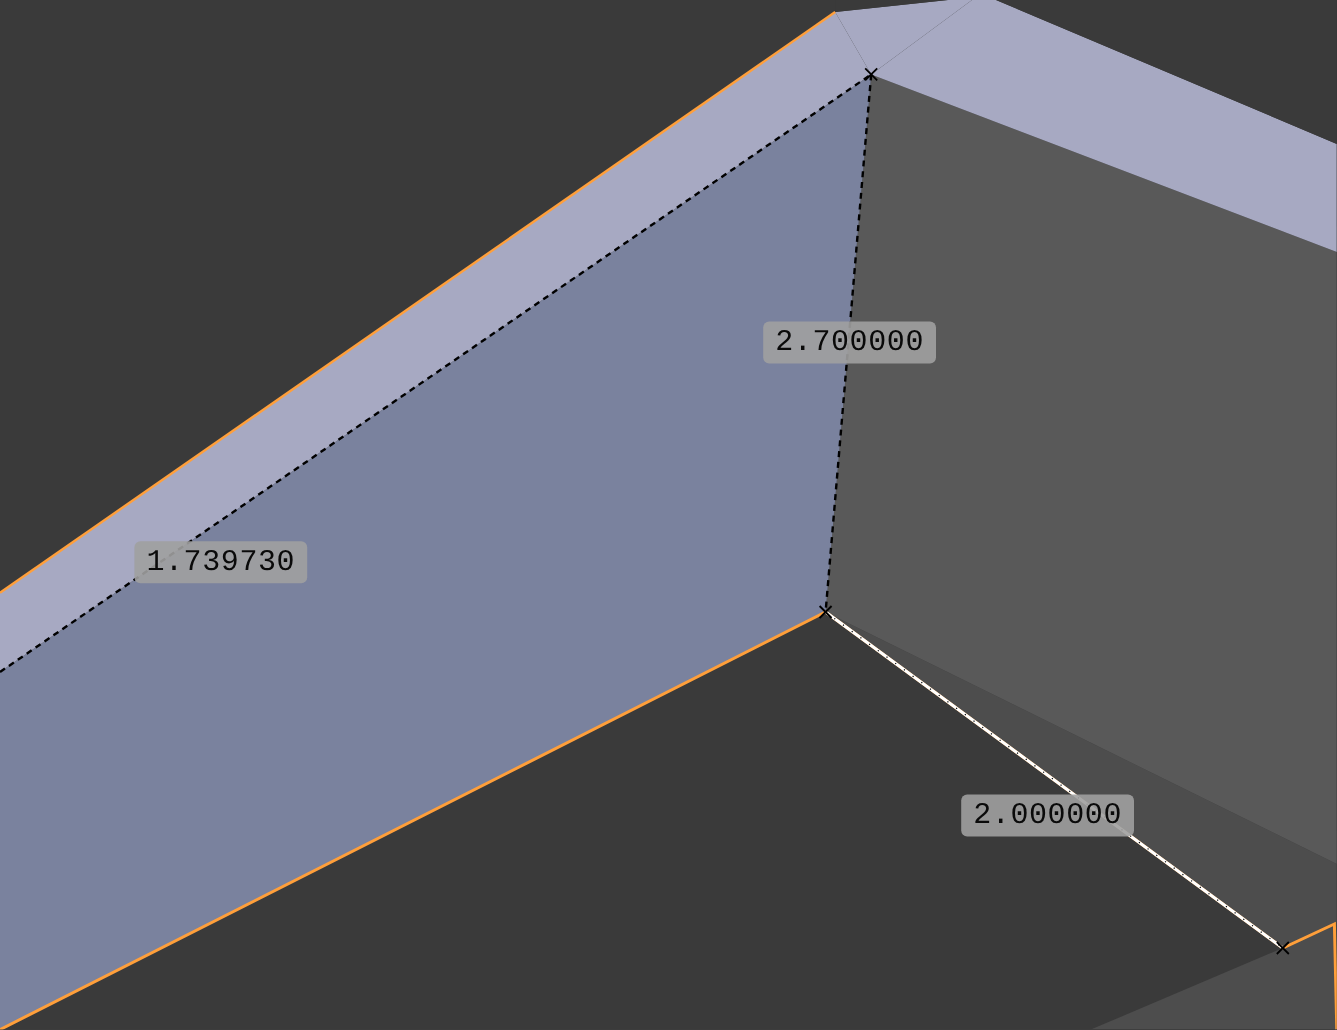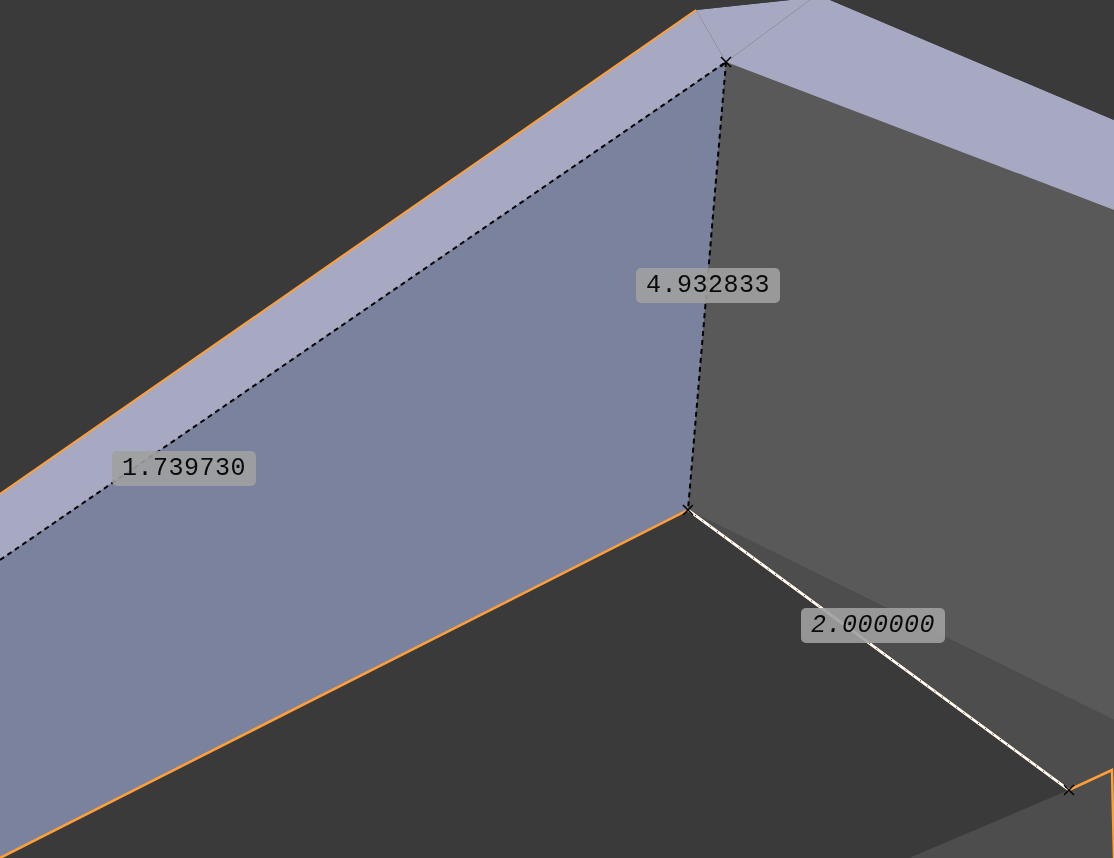--- a/index.html
+++ b/index.html
@@ -83,16 +83,16 @@
       <line x1="731" y1="57" x2="721" y2="67"></line>
       <line x1="683" y1="505" x2="693" y2="515"></line>
       <line x1="693" y1="505" x2="683" y2="515"></line>
       <line x1="1064" y1="785" x2="1074" y2="795"></line>
       <line x1="1074" y1="785" x2="1064" y2="795"></line>
     </g>
   </svg>
 
   <div class="measurement-label" style="left:112px; top:451px;">1.739730</div>
 
-  <div class="measurement-label" style="left:636px; top:268px;">4.932833</div>
+  <div class="measurement-label" style="left:636px; top:268px;">2.700000</div>
 
-  <div class="measurement-label" style="left:801px; top:608px;font-style:italic;">2.000000</div>
+  <div class="measurement-label" style="left:801px; top:662px;">2.000000</div>
 </div>
 
 </body></html>

